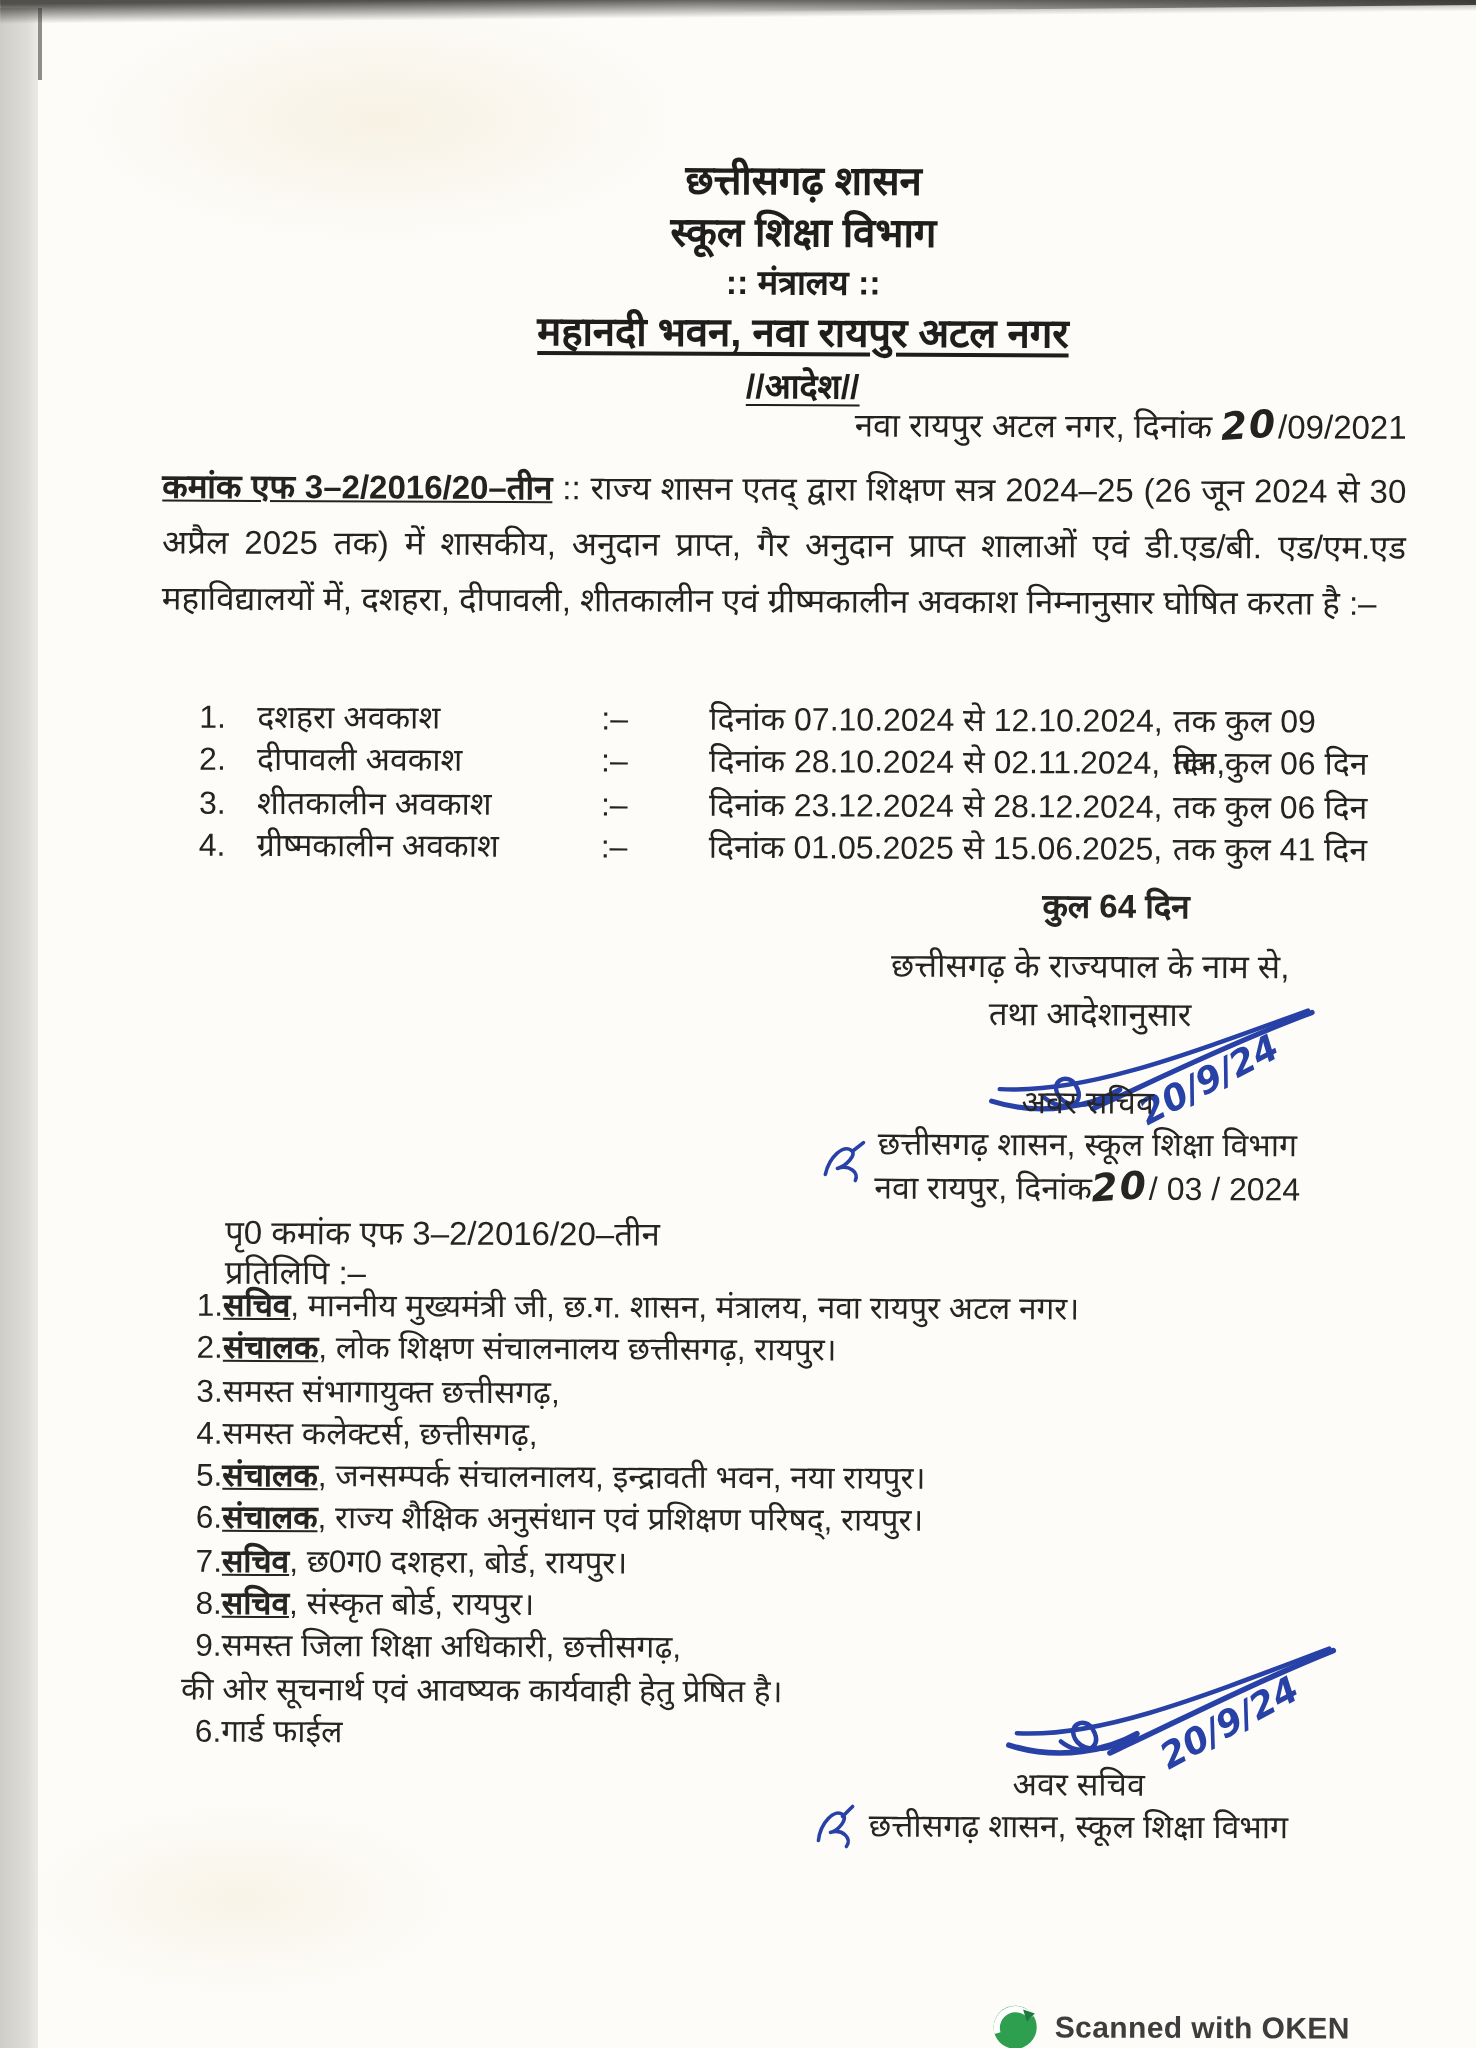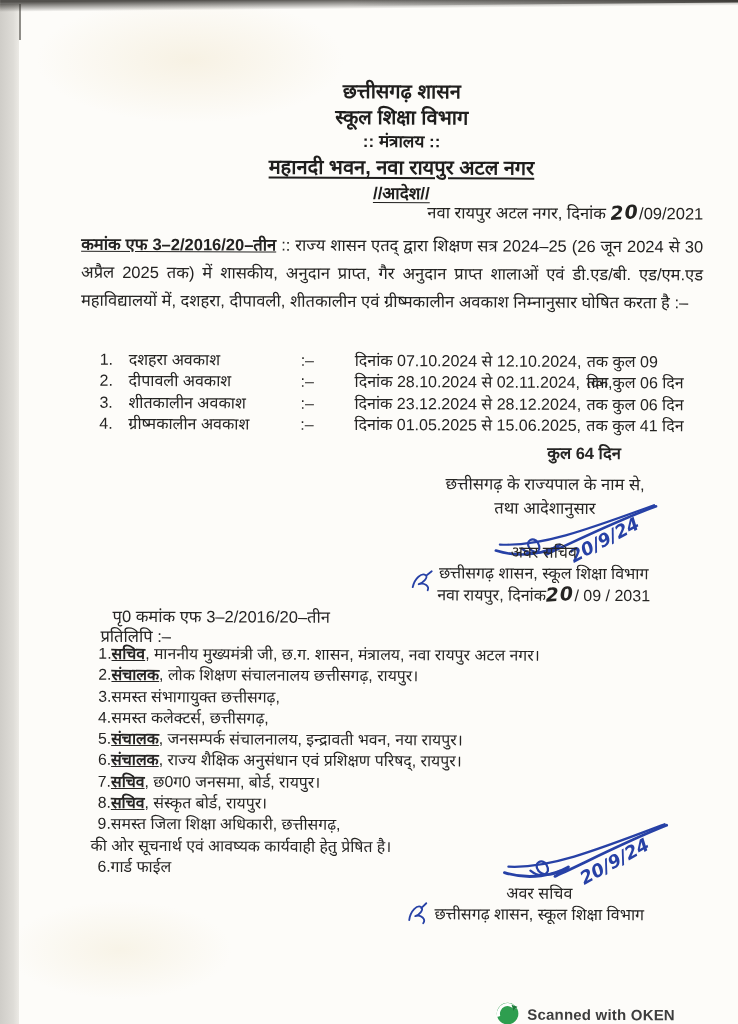--- a/index.html
+++ b/index.html
@@ -28,25 +28,25 @@
   .dateline{right:36px;top:200px;font-size:16.5px;color:#232220;}
   .hand{font-family:"DejaVu Sans",sans-serif;font-style:italic;font-weight:700;font-size:19px;letter-spacing:1px;display:inline-block;transform:rotate(-4deg);}
   .para{left:80px;top:231px;width:622px;font-size:16.5px;line-height:28px;text-align:justify;color:#242322;}
   .holidays{left:99px;top:350px;width:586px;font-size:16px;color:#242322;}
   .hrow{display:flex;height:21.4px;line-height:21.4px;}
   .hsn{width:29px;}
   .hname{width:172px;}
   .hcolon{width:54px;}
   .hrange{width:232px;}
   .hdays{flex:1;}
-  .total{left:521px;top:440px;font-size:16.5px;font-weight:700;margin-left:26px;}
+  .total{left:521px;top:440px;font-size:16.5px;font-weight:700;}
   .signoff{left:395px;top:471px;width:300px;text-align:center;font-size:16.5px;line-height:24px;}
   .officer{left:418px;top:542px;width:252px;text-align:center;font-size:16px;line-height:20.5px;}
   .endo-ref{left:113px;top:605px;font-size:16.5px;}
-  .copy-label{left:101px;top:625px;font-size:16.5px;}
+  .copy-label{left:113px;top:625px;font-size:16.5px;}
   .copies{left:99px;top:644px;width:560px;font-size:15.8px;}
   .crow{line-height:21.3px;}
   .cnote{margin-left:-7px;}
   .footer-officer{left:415px;top:882px;width:252px;text-align:center;font-size:16px;line-height:21px;}
   .sig{stroke:#2741a6;fill:none;stroke-linecap:round;stroke-linejoin:round;}
   .sig-date{fill:#2741a6;font-style:italic;font-weight:700;font-size:18px;font-family:"DejaVu Sans",sans-serif;}
   .scan-footer{left:498px;top:1001px;display:flex;align-items:flex-start;gap:8px;}
   .scan-text{font-size:15px;font-weight:700;color:#3d3d3d;padding-top:4px;letter-spacing:.2px;}
 </style>
 </head>
@@ -119,38 +119,38 @@
     <svg class="abs" style="left:488px;top:500px;" width="182" height="66" viewBox="0 0 182 66">
       <path class="sig" stroke-width="2.6" d="M8,50 C34,58 58,52 72,44 C62,52 52,57 64,51 C86,41 128,20 168,5"></path>
       <path class="sig" stroke-width="2.2" d="M12,44 C52,46 96,30 166,4"></path>
       <path class="sig" stroke-width="2.2" d="M34,48 c10,8 22,4 16,-6 c-4,-7 -14,-2 -8,6 c4,5 14,5 22,0"></path>
       <text class="sig-date" transform="translate(86,62) rotate(-28)">20/9/24</text>
     </svg>
 
     <div class="abs officer">
       <div>अवर सचिव</div>
       <div>छत्तीसगढ़ शासन, स्कूल शिक्षा विभाग</div>
-      <div><span>नवा रायपुर, दिनांक</span><span class="hand">20</span><span>/ 09 / 2031</span></div>
+      <div><span>नवा रायपुर, दिनांक</span><span class="hand">20</span><span>/ 03 / 2024</span></div>
     </div>
 
     <svg class="abs" style="left:409px;top:568px;" width="26" height="26" viewBox="0 0 26 26">
       <path class="sig" stroke-width="1.8" d="M4,19 c2,-9 9,-15 13,-12 c3,2 -3,8 -7,9 c6,-2 11,2 9,6 M18,7 l5,-4"></path>
     </svg>
 
     <div class="abs endo-ref">पृ0 कमांक एफ 3–2/2016/20–तीन</div>
     <div class="abs copy-label">प्रतिलिपि :–</div>
 
     <div class="abs copies">
       <div class="crow"><span>1.</span><span class="b">सचिव</span><span>, माननीय मुख्यमंत्री जी, छ.ग. शासन, मंत्रालय, नवा रायपुर अटल नगर।</span></div>
       <div class="crow"><span>2.</span><span class="b">संचालक</span><span>, लोक शिक्षण संचालनालय छत्तीसगढ़, रायपुर।</span></div>
       <div class="crow"><span>3.</span><span class="b"></span><span>समस्त संभागायुक्त छत्तीसगढ़,</span></div>
       <div class="crow"><span>4.</span><span class="b"></span><span>समस्त कलेक्टर्स, छत्तीसगढ़,</span></div>
       <div class="crow"><span>5.</span><span class="b">संचालक</span><span>, जनसम्पर्क संचालनालय, इन्द्रावती भवन, नया रायपुर।</span></div>
       <div class="crow"><span>6.</span><span class="b">संचालक</span><span>, राज्य शैक्षिक अनुसंधान एवं प्रशिक्षण परिषद्, रायपुर।</span></div>
-      <div class="crow"><span>7.</span><span class="b">सचिव</span><span>, छ0ग0 जनसमा, बोर्ड, रायपुर।</span></div>
+      <div class="crow"><span>7.</span><span class="b">सचिव</span><span>, छ0ग0 दशहरा, बोर्ड, रायपुर।</span></div>
       <div class="crow"><span>8.</span><span class="b">सचिव</span><span>, संस्कृत बोर्ड, रायपुर।</span></div>
       <div class="crow"><span>9.</span><span class="b"></span><span>समस्त जिला शिक्षा अधिकारी, छत्तीसगढ़,</span></div>
       <div class="crow cnote">की ओर सूचनार्थ एवं आवष्यक कार्यवाही हेतु प्रेषित है।</div>
       <div class="crow"><span>6.</span><span class="b"></span><span>गार्ड फाईल</span></div>
     </div>
 
     <svg class="abs" style="left:498px;top:818px;" width="182" height="68" viewBox="0 0 182 68">
       <path class="sig" stroke-width="2.8" d="M8,54 C34,62 58,56 72,48 C62,56 52,61 64,55 C86,45 130,22 170,6"></path>
       <path class="sig" stroke-width="2.3" d="M12,48 C52,50 98,32 168,5"></path>
       <path class="sig" stroke-width="2.3" d="M34,52 c10,8 22,4 16,-6 c-4,-7 -14,-2 -8,6 c4,5 14,5 22,0"></path>

